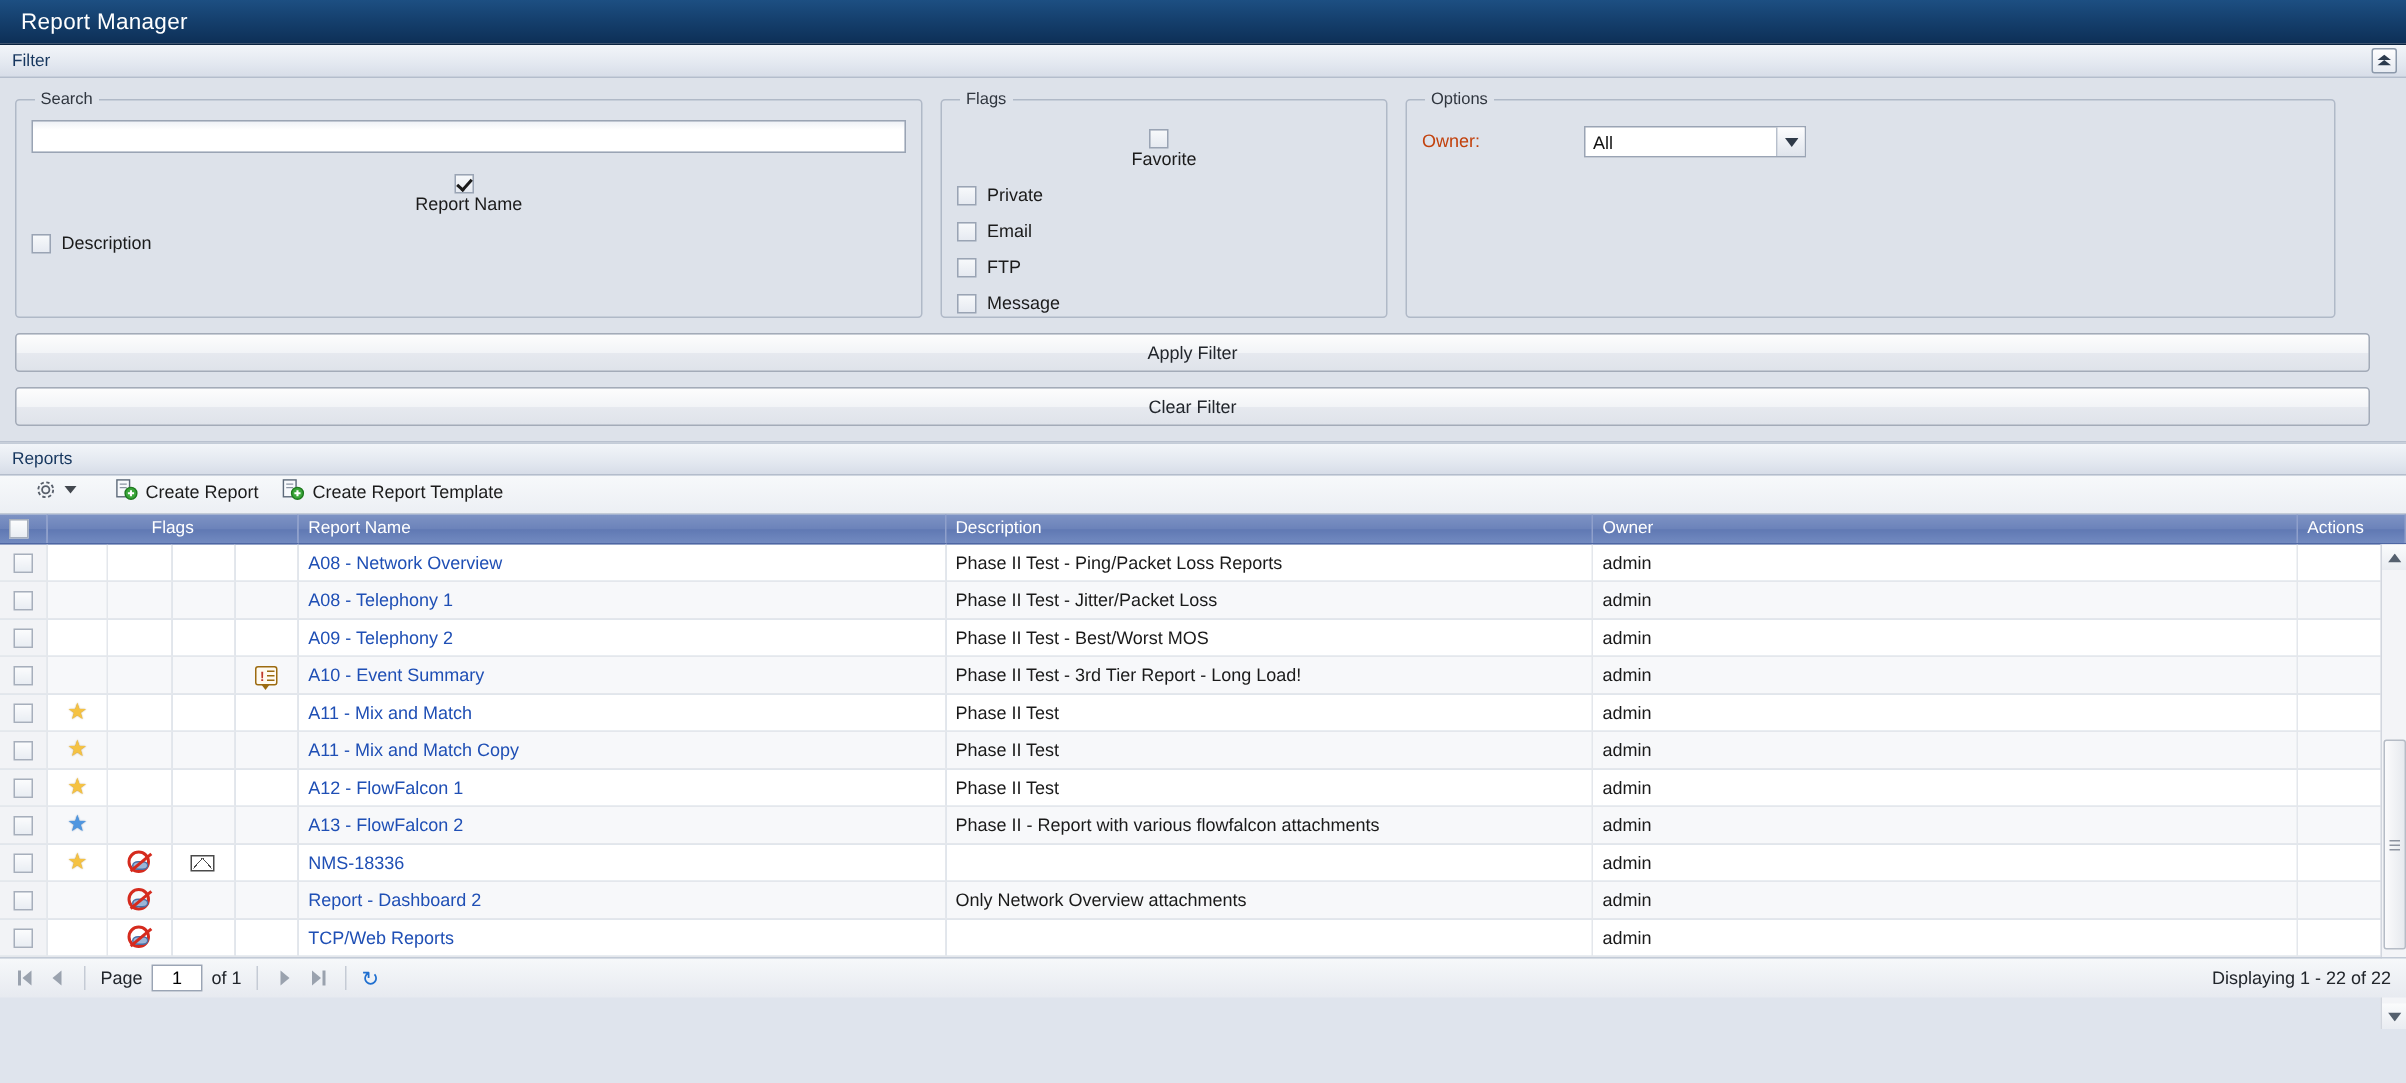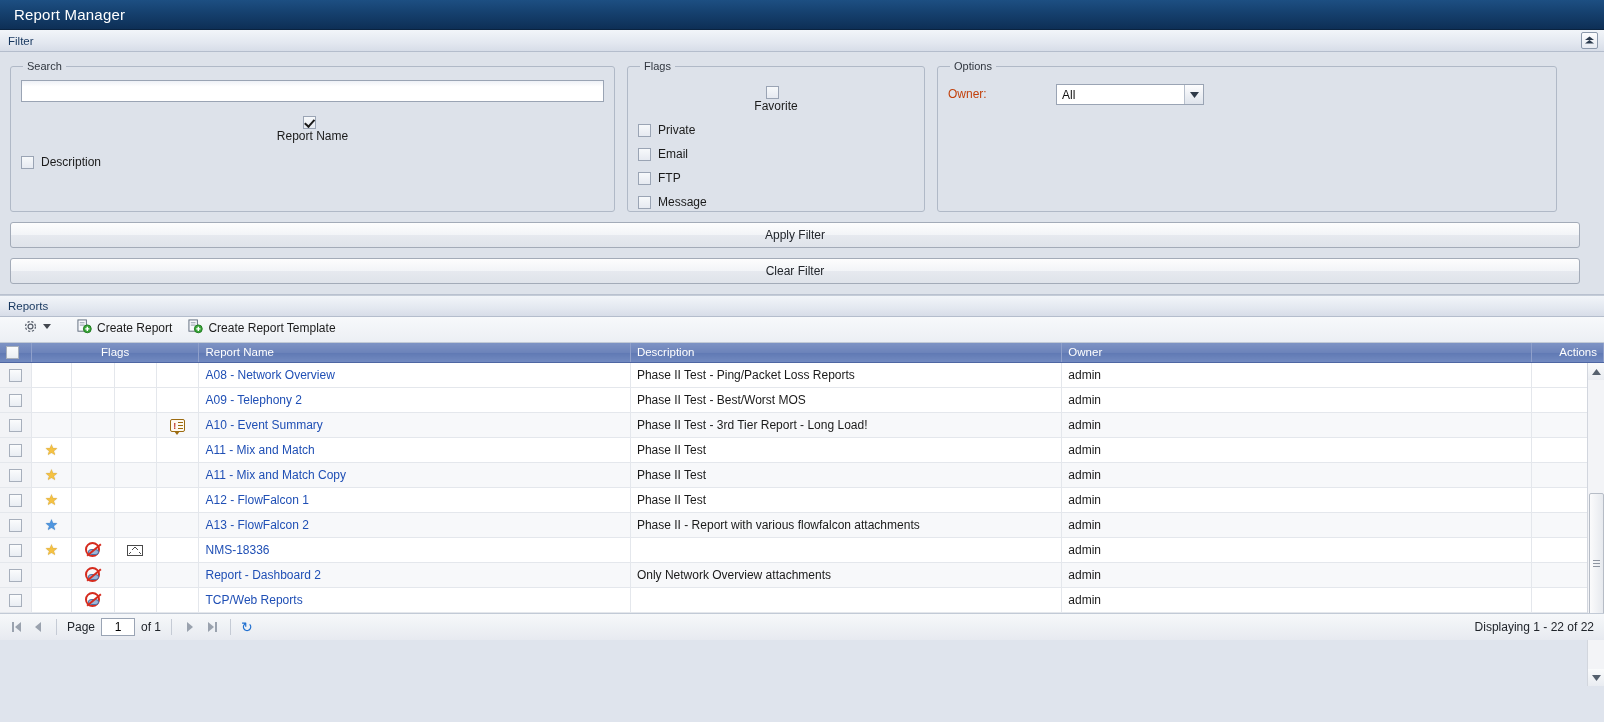--- a/index.html
+++ b/index.html
@@ -438,32 +438,43 @@
     </colgroup>
     <thead>
       <tr>
         <th class="sel-col">
           <span class="gcb"></span>
         </th>
         <th class="flags-h" colspan="4">Flags</th>
         <th>Report Name</th>
         <th>Description</th>
         <th>Owner</th>
-        <th style="text-align:right">Actions</th>
+        <th style="text-align:left">Actions</th>
       </tr>
     </thead>
     <tbody id="grid-body">
         <tr class="odd">
           <td class="sel-col"><span class="gcb"></span></td>
           <td class="flag"></td>
           <td class="flag"></td>
           <td class="flag"></td>
           <td class="flag"></td>
           <td><a class="rowlink">A08 - Network Overview</a></td>
           <td>Phase II Test - Ping/Packet Loss Reports</td>
+          <td>admin</td>
+          <td></td>
+        </tr>
+        <tr class="even">
+          <td class="sel-col"><span class="gcb"></span></td>
+          <td class="flag"></td>
+          <td class="flag"></td>
+          <td class="flag"></td>
+          <td class="flag"></td>
+          <td><a class="rowlink">A08 - Telephony 1</a></td>
+          <td>Phase II Test - Jitter/Packet Loss</td>
           <td>admin</td>
           <td></td>
         </tr>
         <tr class="odd">
           <td class="sel-col"><span class="gcb"></span></td>
           <td class="flag"></td>
           <td class="flag"></td>
           <td class="flag"></td>
           <td class="flag"></td>
           <td><a class="rowlink">A09 - Telephony 2</a></td>

